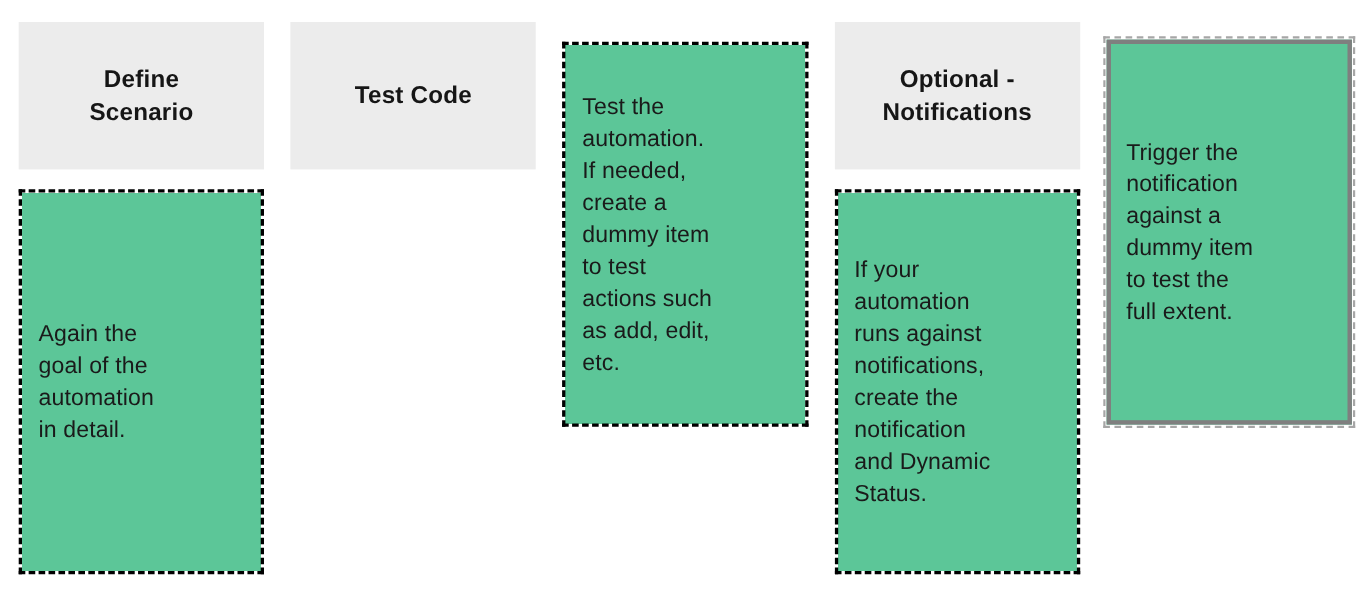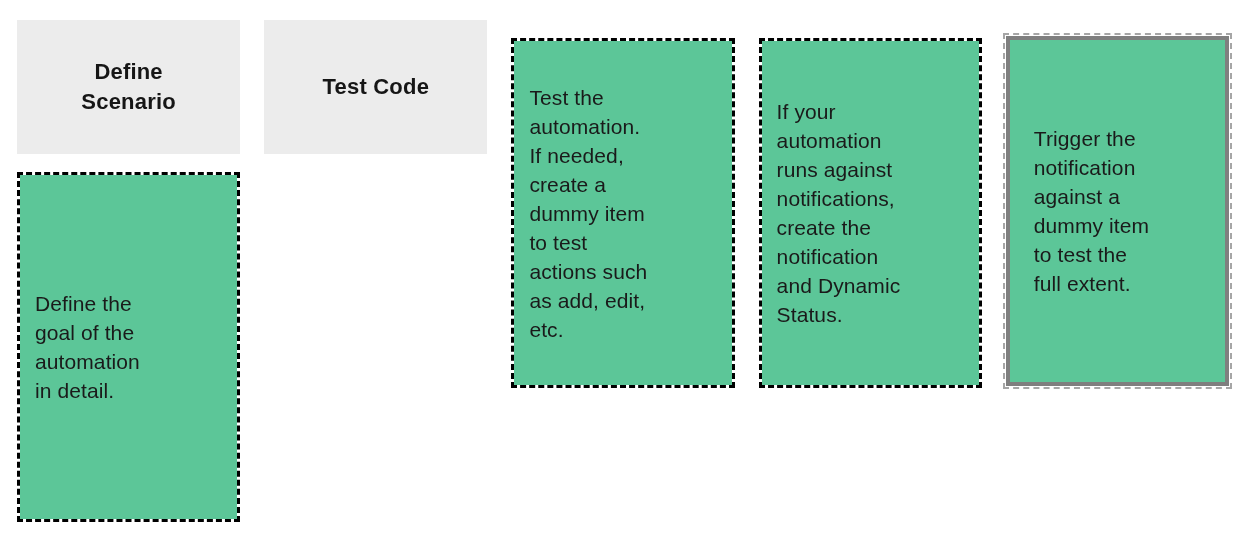--- a/index.html
+++ b/index.html
@@ -57,33 +57,33 @@
     line-height:29px;
     color:var(--body-ink);
     white-space:pre-line;
     letter-spacing:0.1px;
   }
   .card.selected{
     border:4px solid var(--selected-border);
     background-clip:border-box;
     outline:2px dashed var(--selected-dash);
     outline-offset:1px;
-    padding:0 24px;
+    padding:0 14px;
     margin-top:16px;
   }
 </style>
 </head>
 <body>
 
 <div class="board">
 
   <div class="col">
     <div class="hdr">Define
 Scenario</div>
-    <div class="card">Define the
+    <div class="card">Again the
 goal of the
 automation
 in detail.</div>
   </div>
 
 
   <div class="col">
     <div class="hdr">Test Code</div>
   </div>
 
@@ -93,20 +93,22 @@
 If needed,
 create a
 dummy item
 to test
 actions such
 as add, edit,
 etc.</div>
   </div>
 
   <div class="col">
+    <div class="hdr">Optional -
+Notifications</div>
     <div class="card">If your
 automation
 runs against
 notifications,
 create the
 notification
 and Dynamic
 Status.</div>
   </div>
 

